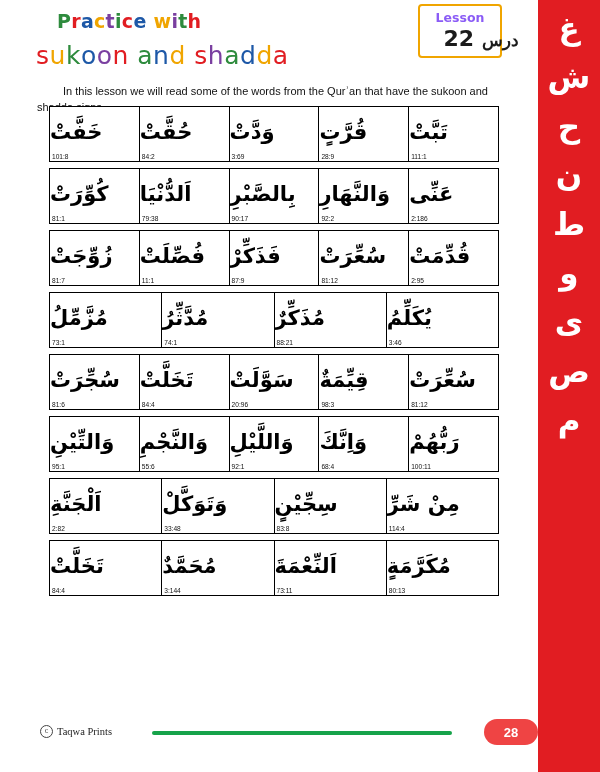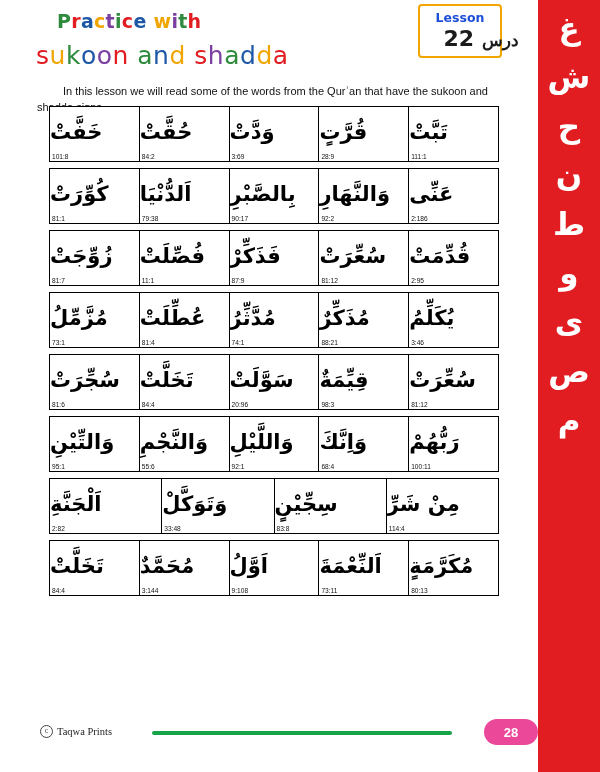--- a/index.html
+++ b/index.html
@@ -90,21 +90,21 @@
     border: 2px solid #f0a500;
     border-radius: 4px;
     background: #ffffff;
     text-align: center;
     box-sizing: border-box;
   }
   #lesson-box .lesson-word {
     font-family: "DejaVu Sans", sans-serif;
     font-size: 12.5px;
     font-weight: bold;
-    color: #1d4ed8;
+    color: #8b5cf6;
     margin-top: 4px;
   }
   #lesson-box .lesson-row {
     display: flex;
     align-items: baseline;
     justify-content: center;
     gap: 8px;
     margin-top: 1px;
     margin-left: 42px;
   }
@@ -222,21 +222,21 @@
     height: 4px;
     background: #16a34a;
     border-radius: 2px;
   }
   #page-number {
     position: absolute;
     left: 484px;
     top: 4px;
     width: 54px;
     height: 26px;
-    background: #ec4899;
+    background: #ef4444;
     border-radius: 13px;
     color: #ffffff;
     font-family: "Liberation Sans", sans-serif;
     font-size: 13px;
     font-weight: bold;
     display: flex;
     align-items: center;
     justify-content: center;
   }
 </style>
@@ -328,24 +328,20 @@
           <div class="word-ar">قُدِّمَتْ</div>
           <div class="word-ref">2:95</div>
         </div>
       </div>
       <div class="word-row">
         <div class="word-cell">
           <div class="word-ar">مُزَّمِّلُ</div>
           <div class="word-ref">73:1</div>
         </div>
         <div class="word-cell">
-          <div class="word-ar">عُطِّلَتْ</div>
-          <div class="word-ref">81:4</div>
-        </div>
-        <div class="word-cell">
           <div class="word-ar">مُدَّثِّرُ</div>
           <div class="word-ref">74:1</div>
         </div>
         <div class="word-cell">
           <div class="word-ar">مُذَكِّرٌ</div>
           <div class="word-ref">88:21</div>
         </div>
         <div class="word-cell">
           <div class="word-ar">يُكَلِّمُ</div>
           <div class="word-ref">3:46</div>
@@ -414,24 +410,20 @@
         </div>
       </div>
       <div class="word-row">
         <div class="word-cell">
           <div class="word-ar">تَخَلَّتْ</div>
           <div class="word-ref">84:4</div>
         </div>
         <div class="word-cell">
           <div class="word-ar">مُحَمَّدٌ</div>
           <div class="word-ref">3:144</div>
-        </div>
-        <div class="word-cell">
-          <div class="word-ar">اَوَّلُ</div>
-          <div class="word-ref">9:108</div>
         </div>
         <div class="word-cell">
           <div class="word-ar">اَلنِّعْمَةَ</div>
           <div class="word-ref">73:11</div>
         </div>
         <div class="word-cell">
           <div class="word-ar">مُكَرَّمَةٍ</div>
           <div class="word-ref">80:13</div>
         </div>
       </div>

